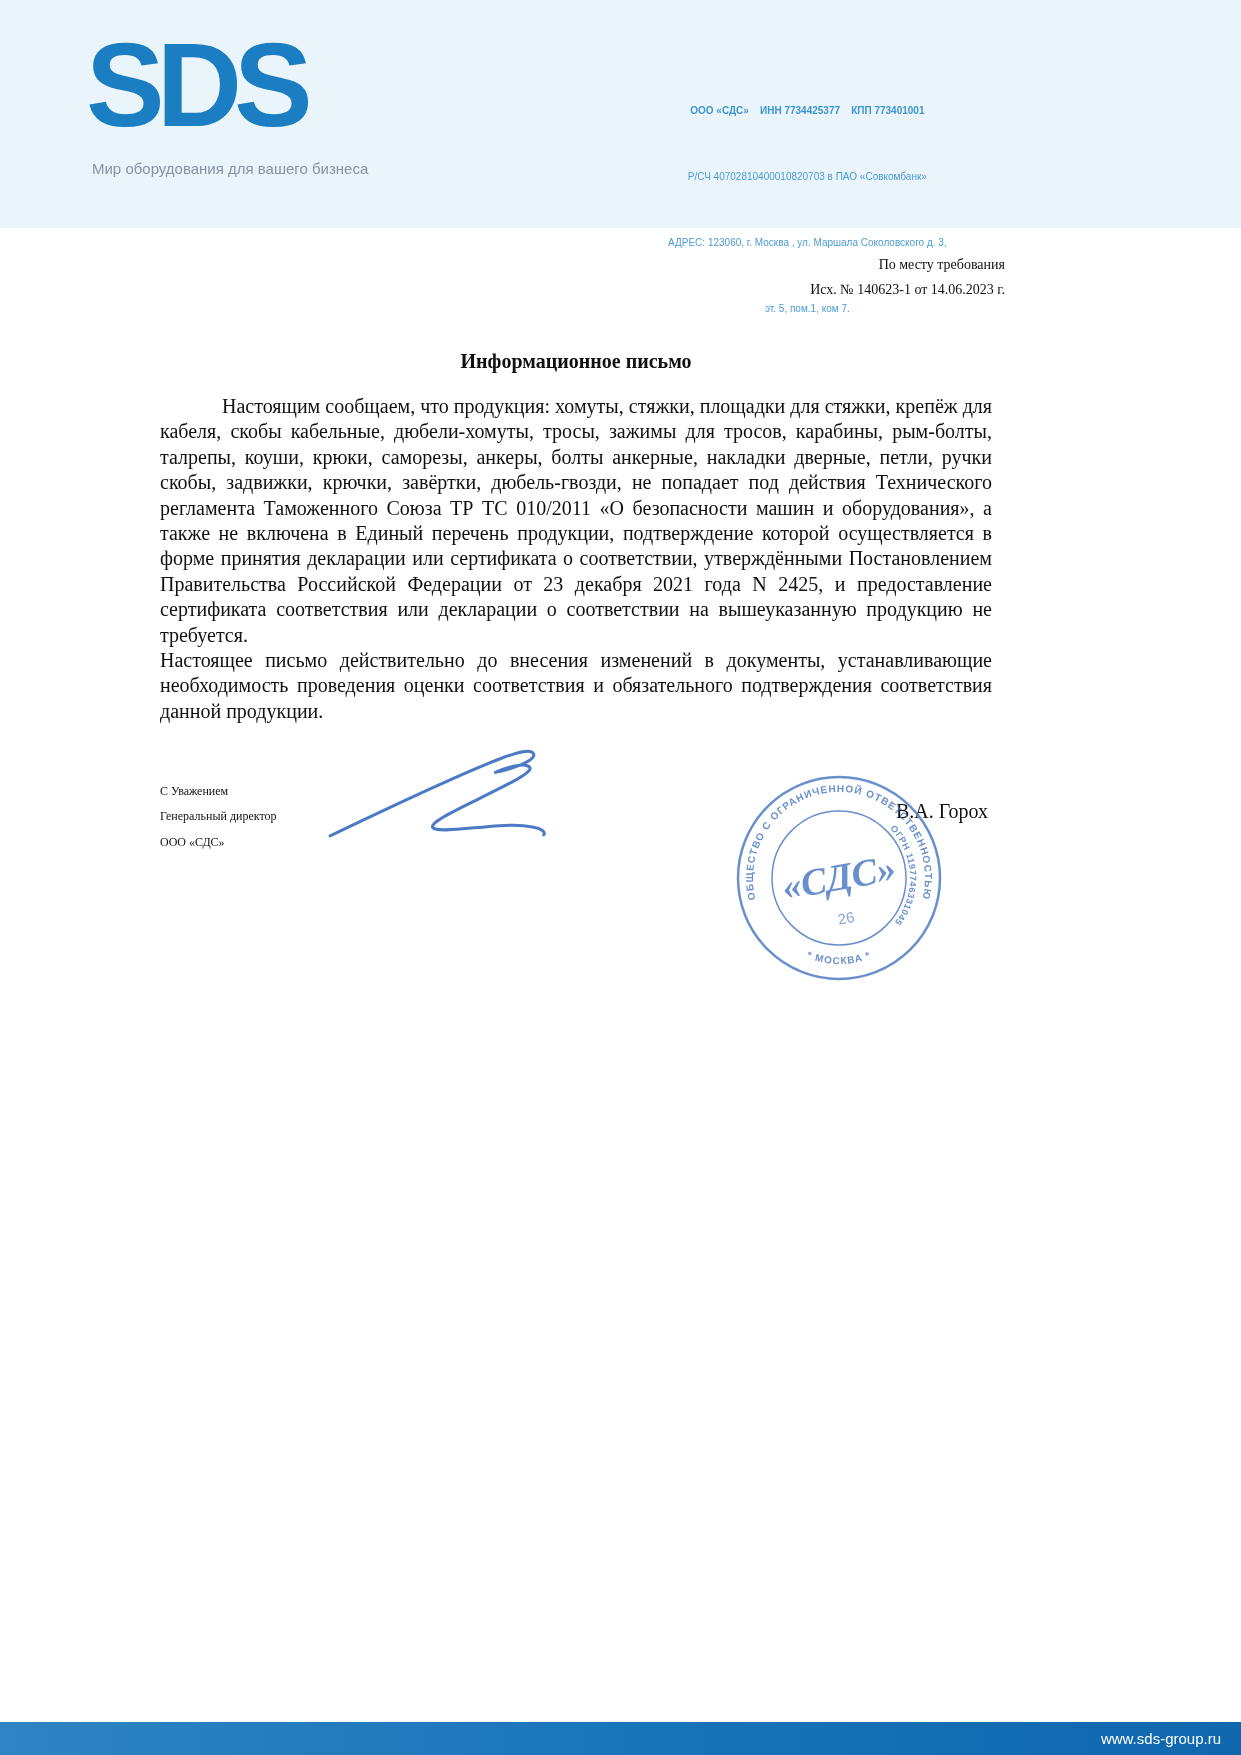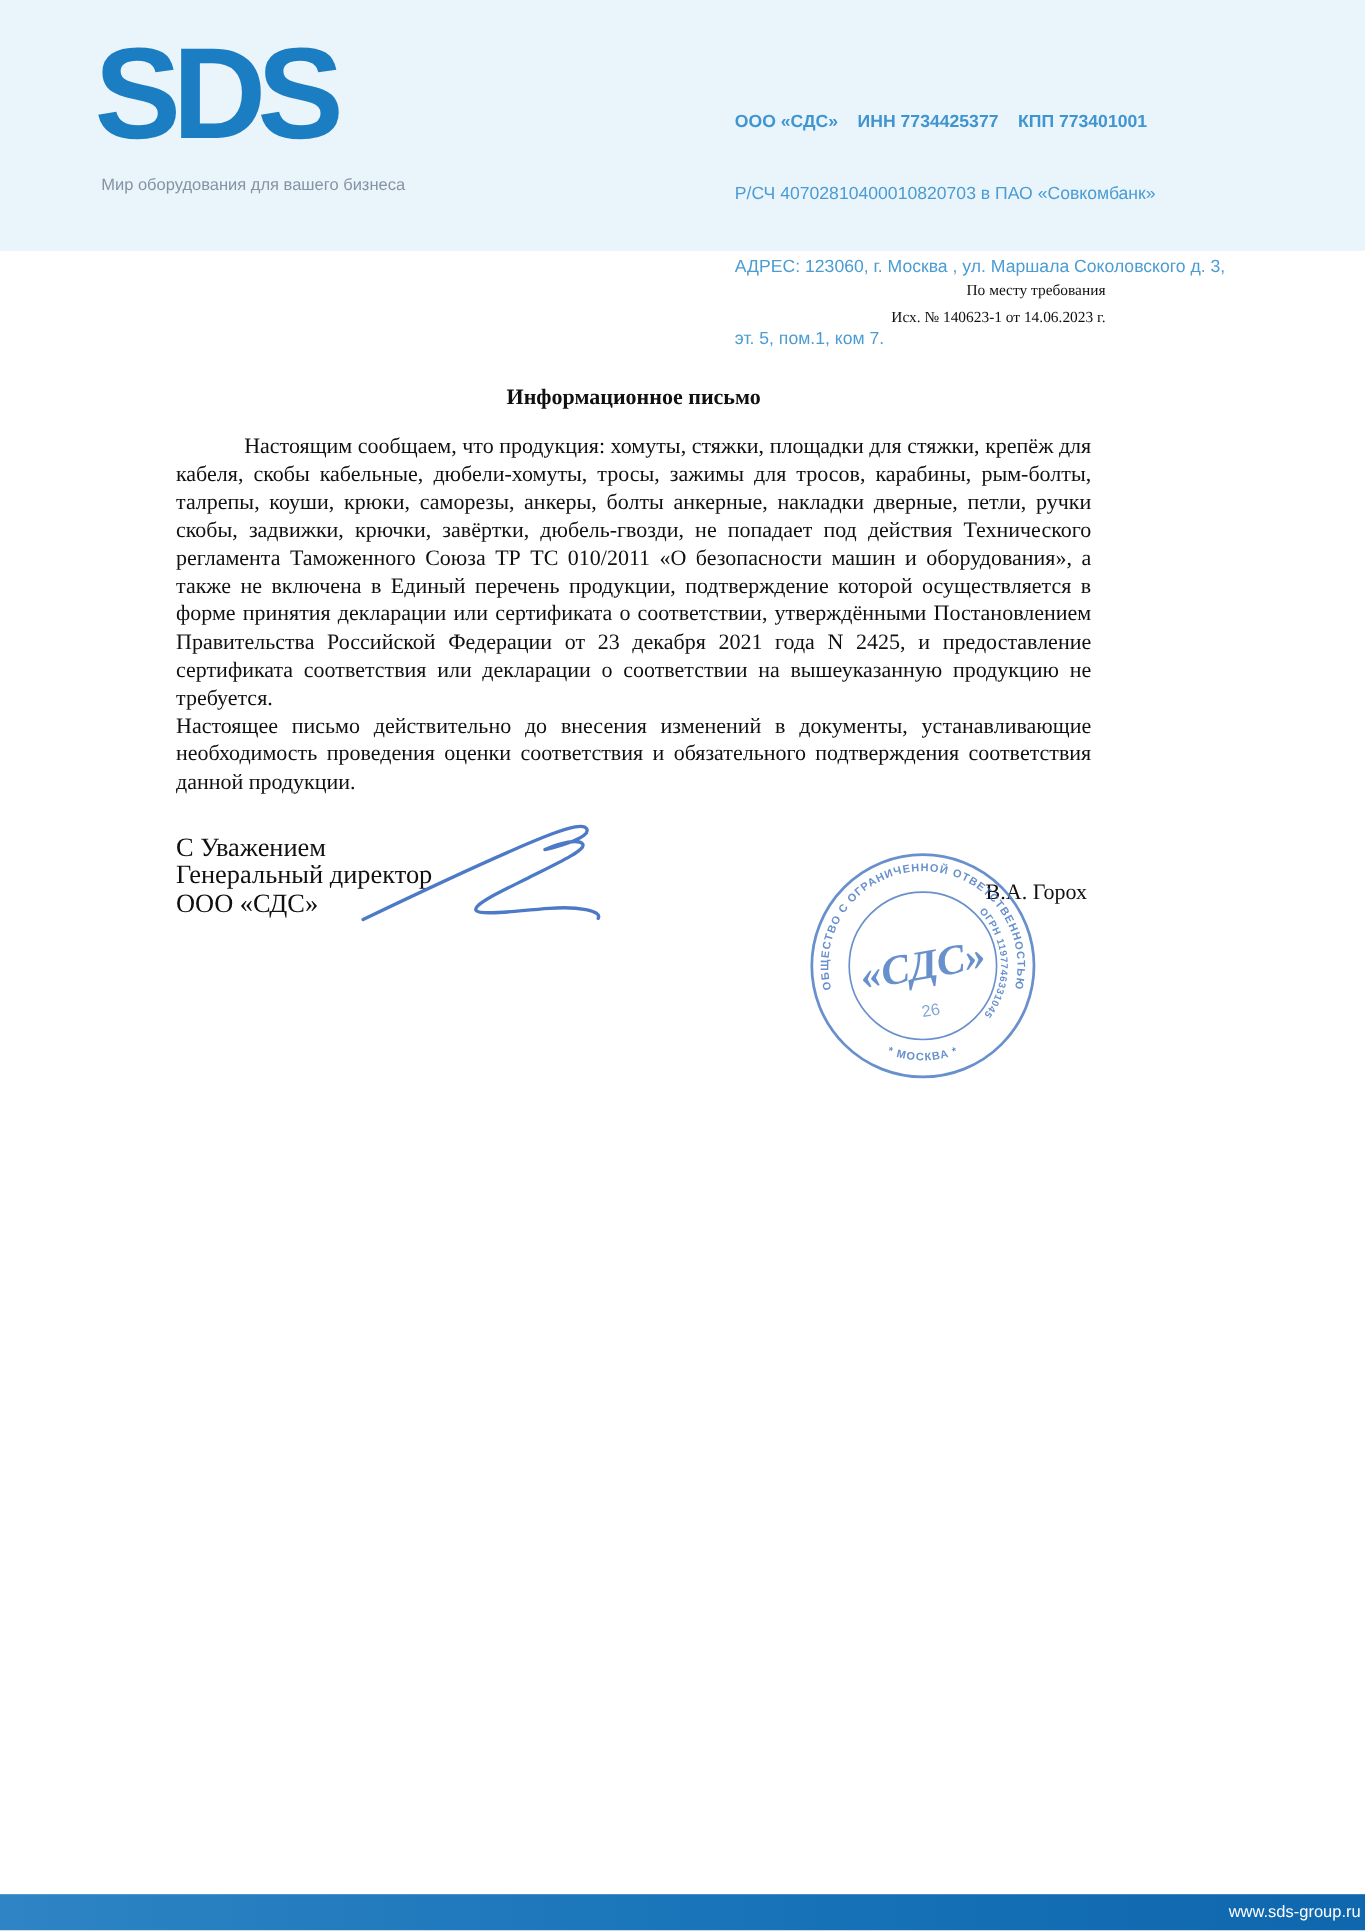--- a/index.html
+++ b/index.html
@@ -25,44 +25,44 @@
     color:#1b7dc2; letter-spacing:-8px;text-align:right;
   }
   .tagline {
     position:absolute; left:92px; top:160px;
     font-family:"Liberation Sans", sans-serif;
     font-size:15px; color:#8494a2;
   }
   .details {
     position:absolute; left:668px; top:56px;
     font-family:"Liberation Sans", sans-serif;
-    font-size:16px; line-height:22px;
-    color:#4a9cd3; white-space:pre;
+    font-size:10px; line-height:22px;
+    color:#4a9cd3; white-space:pre;text-align:center;
   }
   .details .d-strong { font-weight:700; color:#3f95d0; }
 
   
   .recipient {
     position:absolute; right:236px; top:252px;
     text-align:right; font-size:14px; line-height:25px;
   }
   .title {
     position:absolute; left:160px; top:350px; width:832px;
     text-align:center; font-size:20px;font-weight:bold;
   }
   .body-text {
     position:absolute; left:160px; top:394px; width:832px;
     font-size:20px; line-height:25.4px; text-align:justify;
   }
   .body-text p { margin:0;font-family:Liberation Serif, serif; }
   .body-text p.indent { text-indent:62px; }
 
   .closing {
-    position:absolute; left:160px; top:759px;
-    font-size:24px; line-height:25.4px;
+    position:absolute; left:160px; top:779px;
+    font-size:12px; line-height:25.4px;
   }
   .signer {
     position:absolute; left:896px; top:800px;
     font-size:20px;
   }
 
   
   .signature {
     position:absolute; left:318px; top:738px;
     width:252px; height:106px;
@@ -94,21 +94,21 @@
   .stamp .num-text {
     font-family:"Liberation Sans", sans-serif;
     font-size:15px; fill:#4878c2; opacity:0.8;
   }
 
   
   .footer {
     position:absolute; left:0; bottom:0; width:1241px; height:33px;
     background:linear-gradient(90deg, #2e84c4 0%, #1873b8 55%, #0f67ae 100%);
     display:flex; align-items:center; justify-content:flex-end;
-    padding-right:4px;
+    padding-right:20px;
   }
   .footer span {
     font-family:"Liberation Sans", sans-serif;
     font-size:15px; color:#ffffff;
   }
 </style>
 </head>
 <body>
 
 <div class="page">

